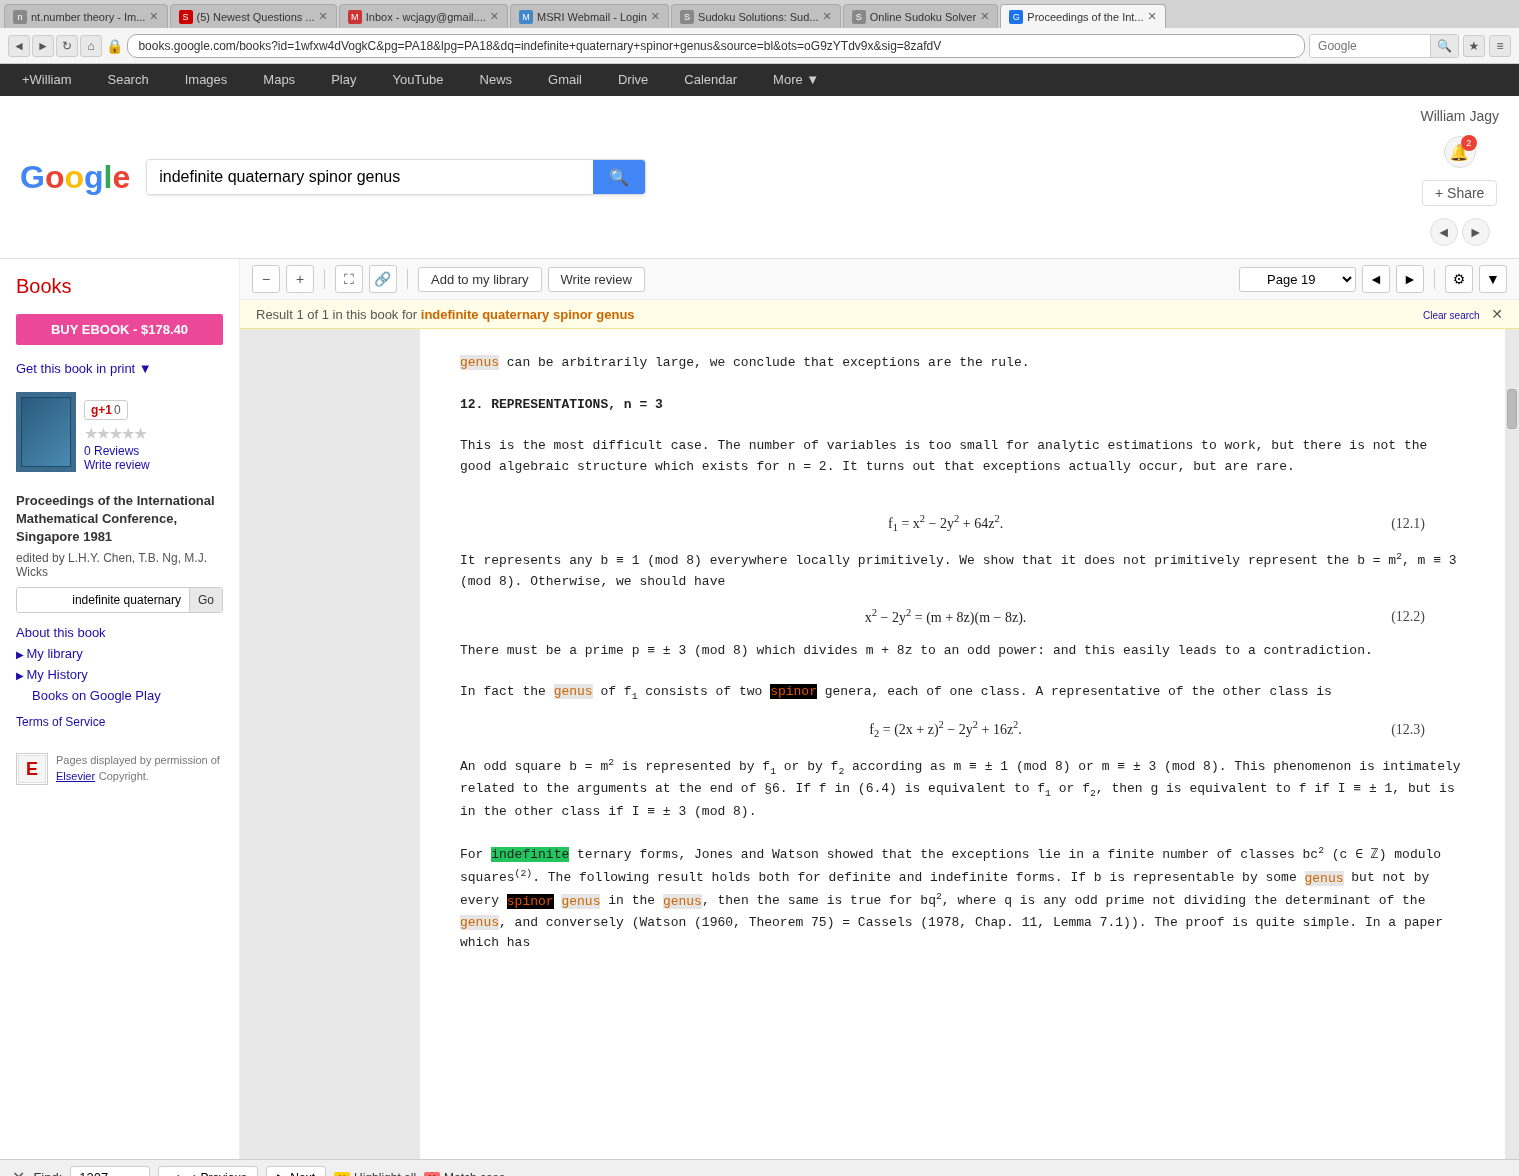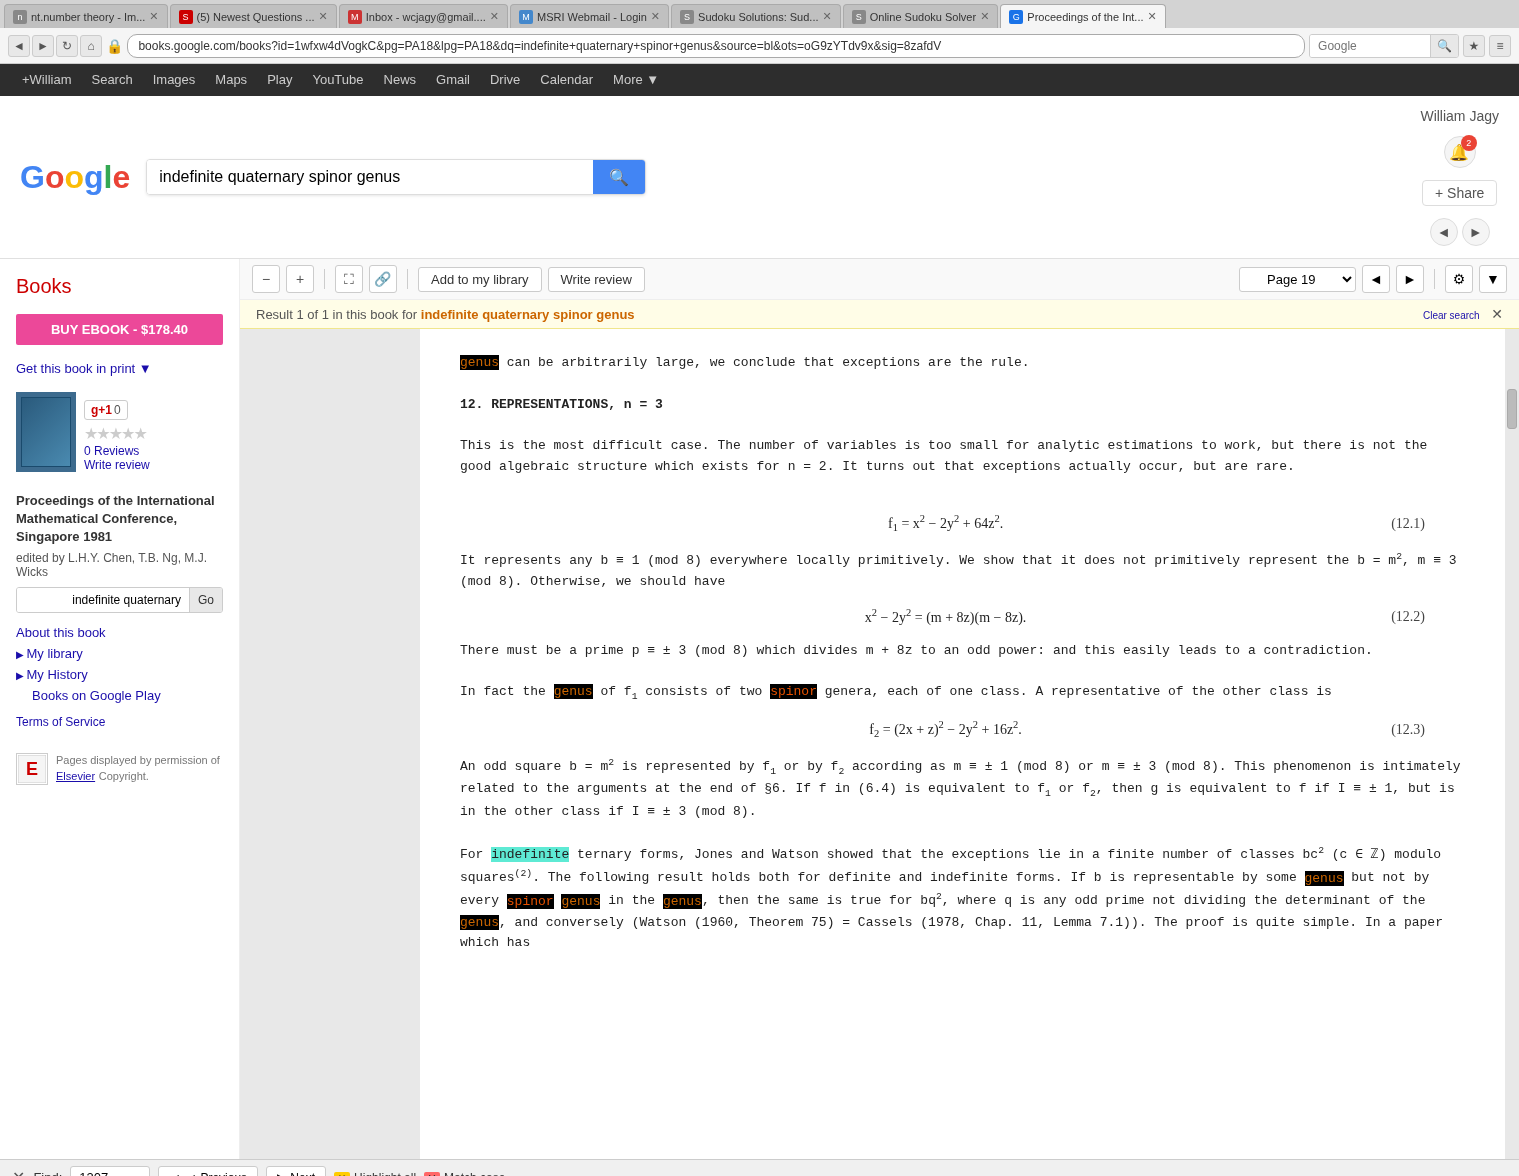--- a/index.html
+++ b/index.html
@@ -125,21 +125,21 @@
       color: #666;
     }
 
     
     .google-nav {
       background: #2d2d2d;
       display: flex;
       align-items: center;
       height: 32px;
       padding: 0 12px;
-      gap: 0;
+      gap: 16px;
     }
     .google-nav a {
       color: #ccc;
       text-decoration: none;
       font-size: 13px;
       padding: 0 10px;
       line-height: 32px;
     }
 
     
@@ -489,23 +489,23 @@
       justify-content: center;
       border: 1px solid #ccc;
       font-size: 10px;
       font-weight: bold;
       color: #c00;
     }
     .permission-text { font-size: 11px; color: #777; margin-top: 8px; line-height: 1.4; }
     .elsevier-link { color: #1a0dab; font-size: 11px; }
 
     
-    .hl-genus { background: #000000; color: #c60; }
+    .hl-genus { background: #e5e5e5; color: #c60; }
     .hl-spinor { background: #000000; color: #e65100; }
-    .hl-indefinite { background: #5eead4; }
+    .hl-indefinite { background: #22c55e; }
 
     
     .find-bar {
       display: flex;
       align-items: center;
       background: #f0f0f0;
       border-top: 1px solid #ccc;
       padding: 4px 12px;
       height: 36px;
       gap: 8px;

